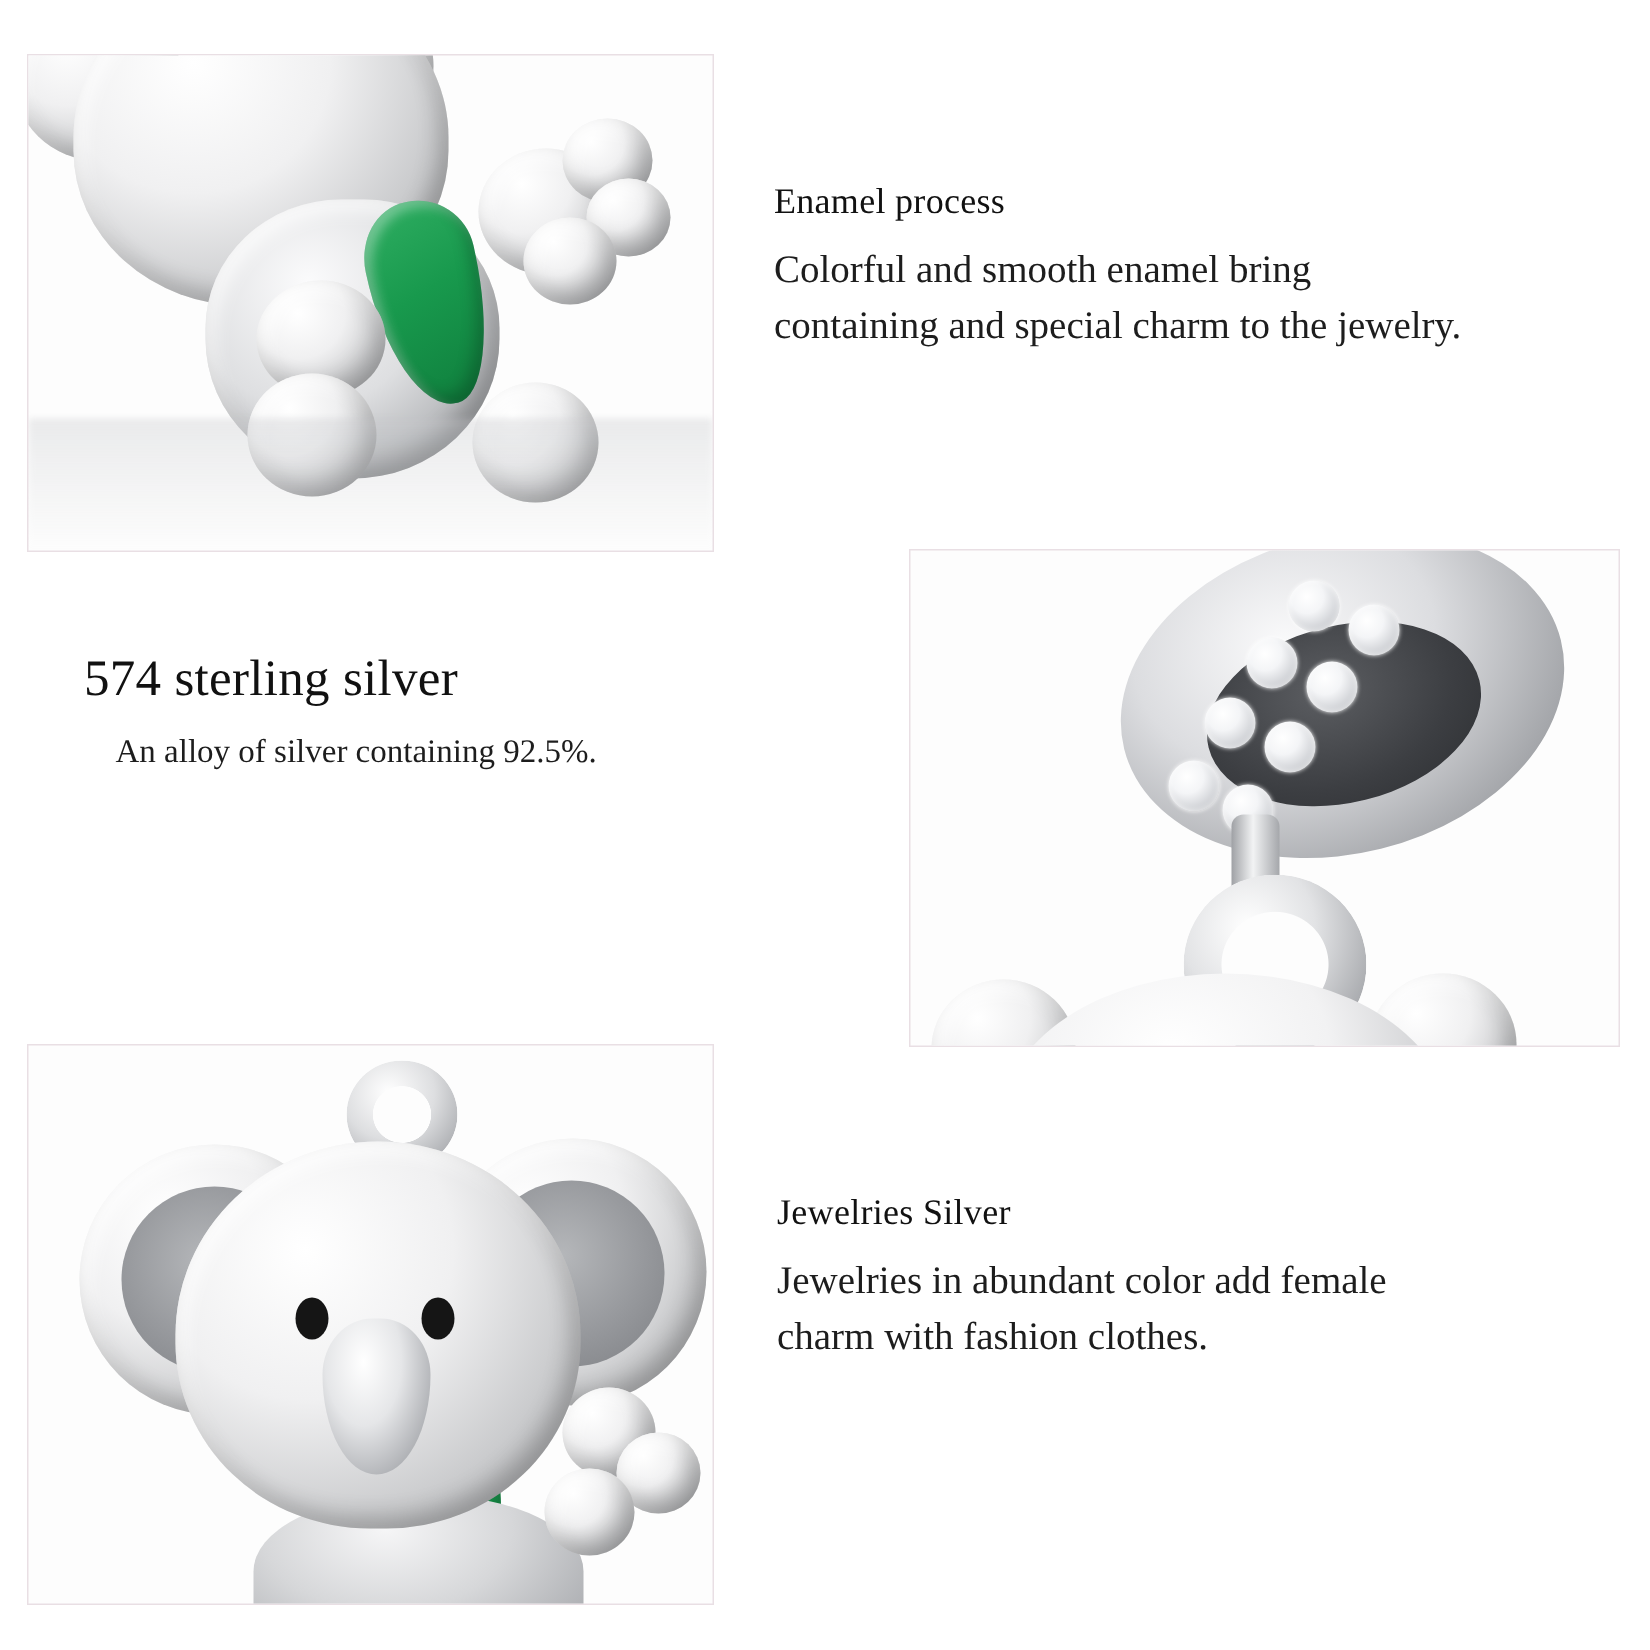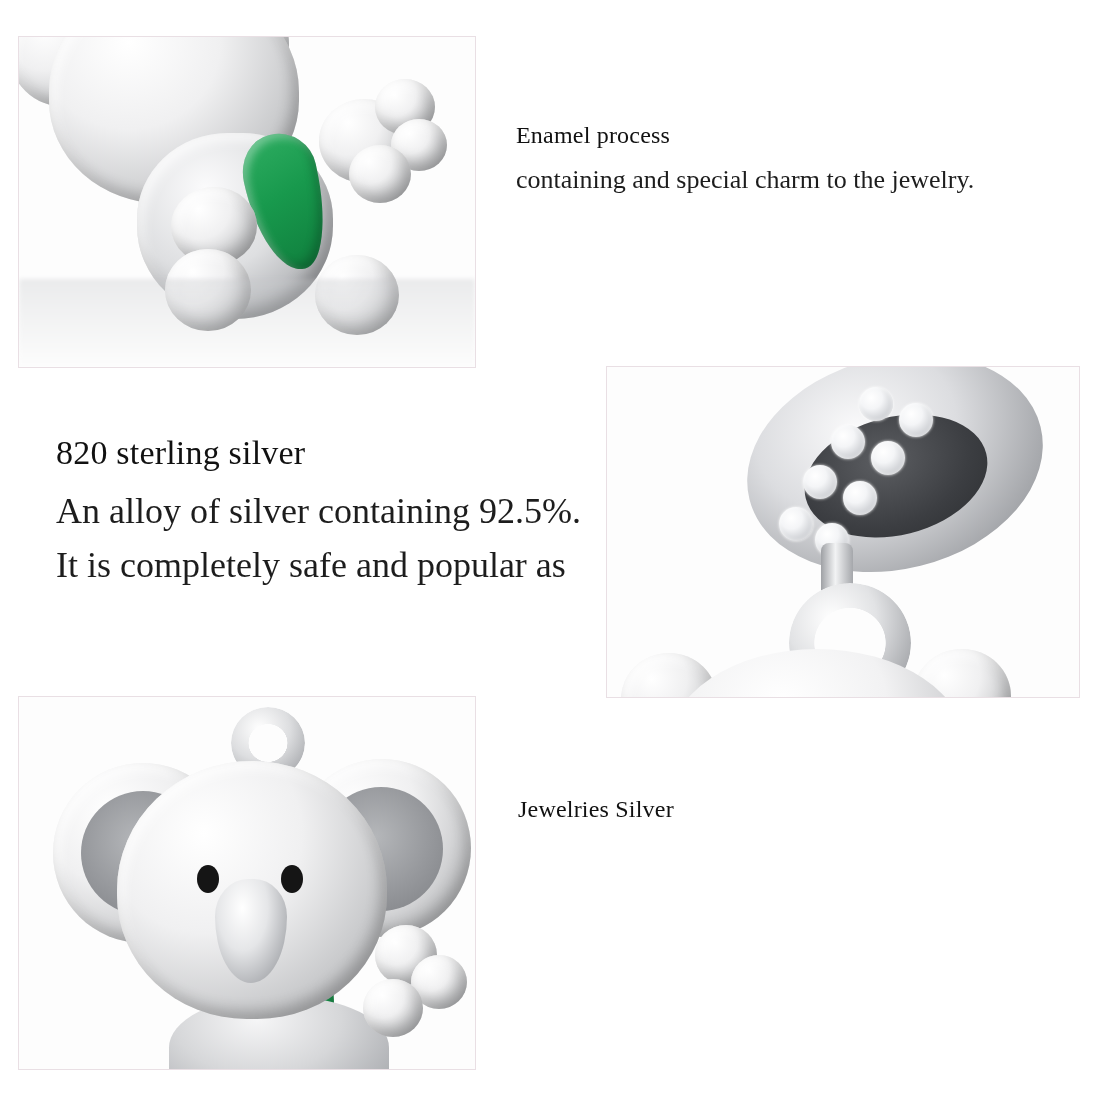--- a/index.html
+++ b/index.html
@@ -45,21 +45,21 @@
     font-size: 26px;
     line-height: 1.42;
     color: #1d1d1d;
     margin: 0;
     white-space: nowrap;
   }
   .block-enamel   { left: 516px; top: 122px; width: 575px; }
   .block-silver   { left: 56px;  top: 434px; width: 520px; }
   .block-oxidized { left: 518px; top: 796px; width: 560px; }
   .block-silver .head { font-size: 34px; }
-  .block-silver .line { font-size: 36px; line-height: 1.48; }
+  .block-silver .line { font-size: 22px; line-height: 1.48; margin-left: 21px; }
 
   
   .art { position: absolute; inset: 0; }
 
   .sil-grad-light {
     background: radial-gradient(ellipse at 32% 28%, #ffffff 0%, #f0f0f1 38%, #c8c9cb 72%, #9a9b9e 100%);
   }
   .sil-grad-mid {
     background: radial-gradient(ellipse at 35% 30%, #fbfbfc 0%, #dedfe1 45%, #a9abae 80%, #85878a 100%);
   }
@@ -213,27 +213,27 @@
       <div class="blob sil-grad-light shadow-soft p1-paw-b"></div>
       <div class="blob sil-grad-light shadow-soft p1-paw-c"></div>
       <div class="blob sil-grad-light shadow-soft p1-foot-l"></div>
       <div class="blob sil-grad-light shadow-soft p1-foot-r"></div>
       <div class="reflection"></div>
     </div>
   </div>
 
   <div class="block block-enamel">
     <div class="head">Enamel process</div>
+    <p class="line">Colorful and smooth enamel bring</p>
     <p class="line">containing and special charm to the jewelry.</p>
   </div>
 
   <div class="block block-silver">
-    <div class="head">820 sterling silver</div>
+    <div class="head">574 sterling silver</div>
     <p class="line">An alloy of silver containing 92.5%.</p>
-    <p class="line">It is completely safe and popular as</p>
   </div>
 
   <div class="photo photo-2">
     <div class="art">
       <div class="p2-bail"></div>
       <div class="p2-bail-hole"></div>
 
       <div class="p2-cz" style="left:252px; top:20px;"></div>
       <div class="p2-cz" style="left:292px; top:36px;"></div>
       <div class="p2-cz" style="left:224px; top:58px;"></div>
@@ -266,15 +266,17 @@
       <div class="blob p3-eye-r"></div>
       <div class="p3-nose"></div>
       <div class="blob sil-grad-light shadow-soft p3-paw"></div>
       <div class="blob sil-grad-light shadow-soft p3-paw2"></div>
       <div class="blob sil-grad-light shadow-soft p3-paw3"></div>
     </div>
   </div>
 
   <div class="block block-oxidized">
     <div class="head">Jewelries Silver</div>
+    <p class="line">Jewelries in abundant color add female</p>
+    <p class="line">charm with fashion clothes.</p>
   </div>
 
 </div>
 
 </body></html>

